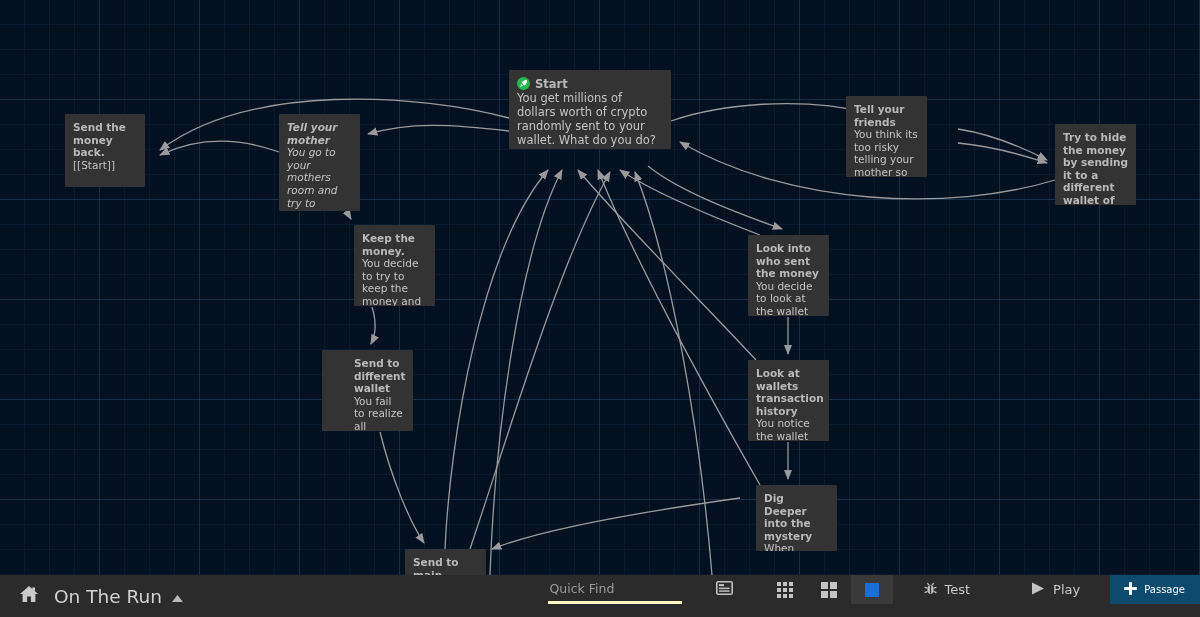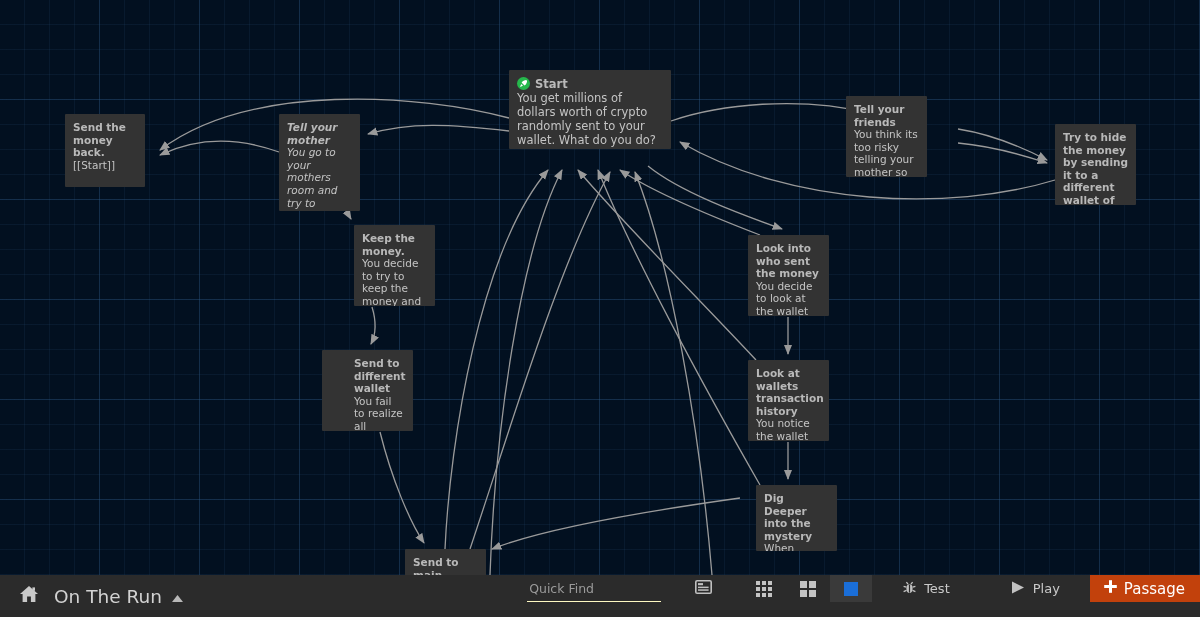--- a/index.html
+++ b/index.html
@@ -129,21 +129,21 @@
     align-items: stretch;
   }
   #quick-find-wrap {
     display: flex;
     align-items: center;
     padding: 0 4px 0 0;
   }
   #quick-find-input {
     background: transparent;
     border: none;
-    border-bottom: 1px solid #fef9c3;
+    border-bottom: 3px solid #fef9c3;
     color: #cccccc;
     font-size: 12.5px;
     font-family: "DejaVu Sans", "Liberation Sans", sans-serif;
     width: 130px;
     padding: 2px 2px 5px 2px;
     outline: none;
     margin-top: 4px;
   }
   #quick-find-input::placeholder { color: #9a9a9a; }
 
@@ -152,24 +152,24 @@
     align-items: center;
     justify-content: center;
     padding: 0 30px;
     color: #c9c9c9;
     gap: 7px;
     font-size: 13px;
   }
   .bar-btn.zoom { padding: 0 14px; }
   .bar-btn.zoom.active { background: #3a3a3a; }
   #add-passage-button {
-    background: #c2410c;
+    background: #0c4a6e;
     color: #ffffff;
     padding: 0 15px 0 13px;
-    font-size: 15px;
+    font-size: 10px;
     gap: 6px;
     display: flex;
     align-items: center;
   }
 
   .zoom-grid-9 {
     display: grid;
     grid-template-columns: repeat(3, 4px);
     grid-template-rows: repeat(3, 4px);
     gap: 2px;

